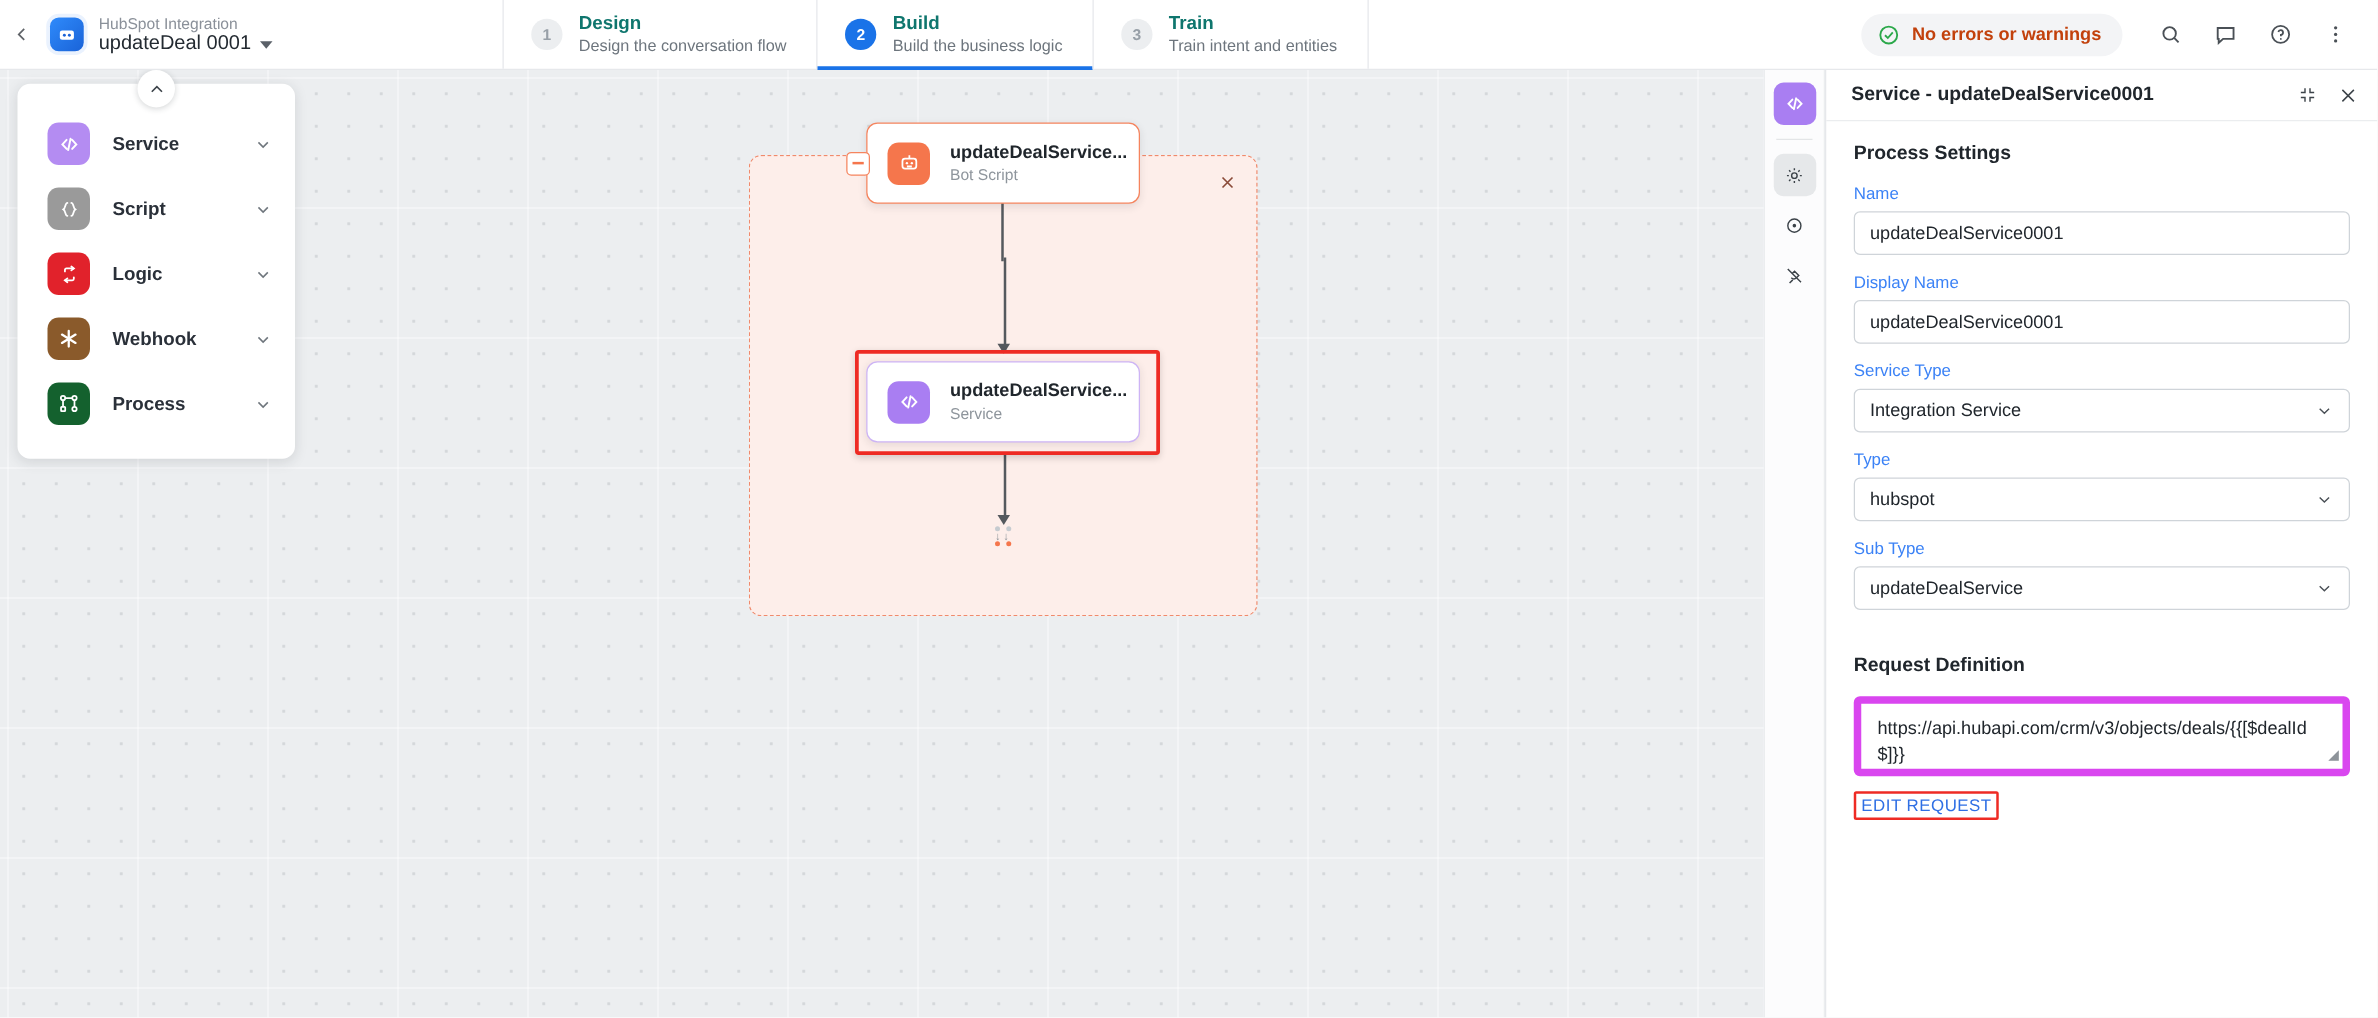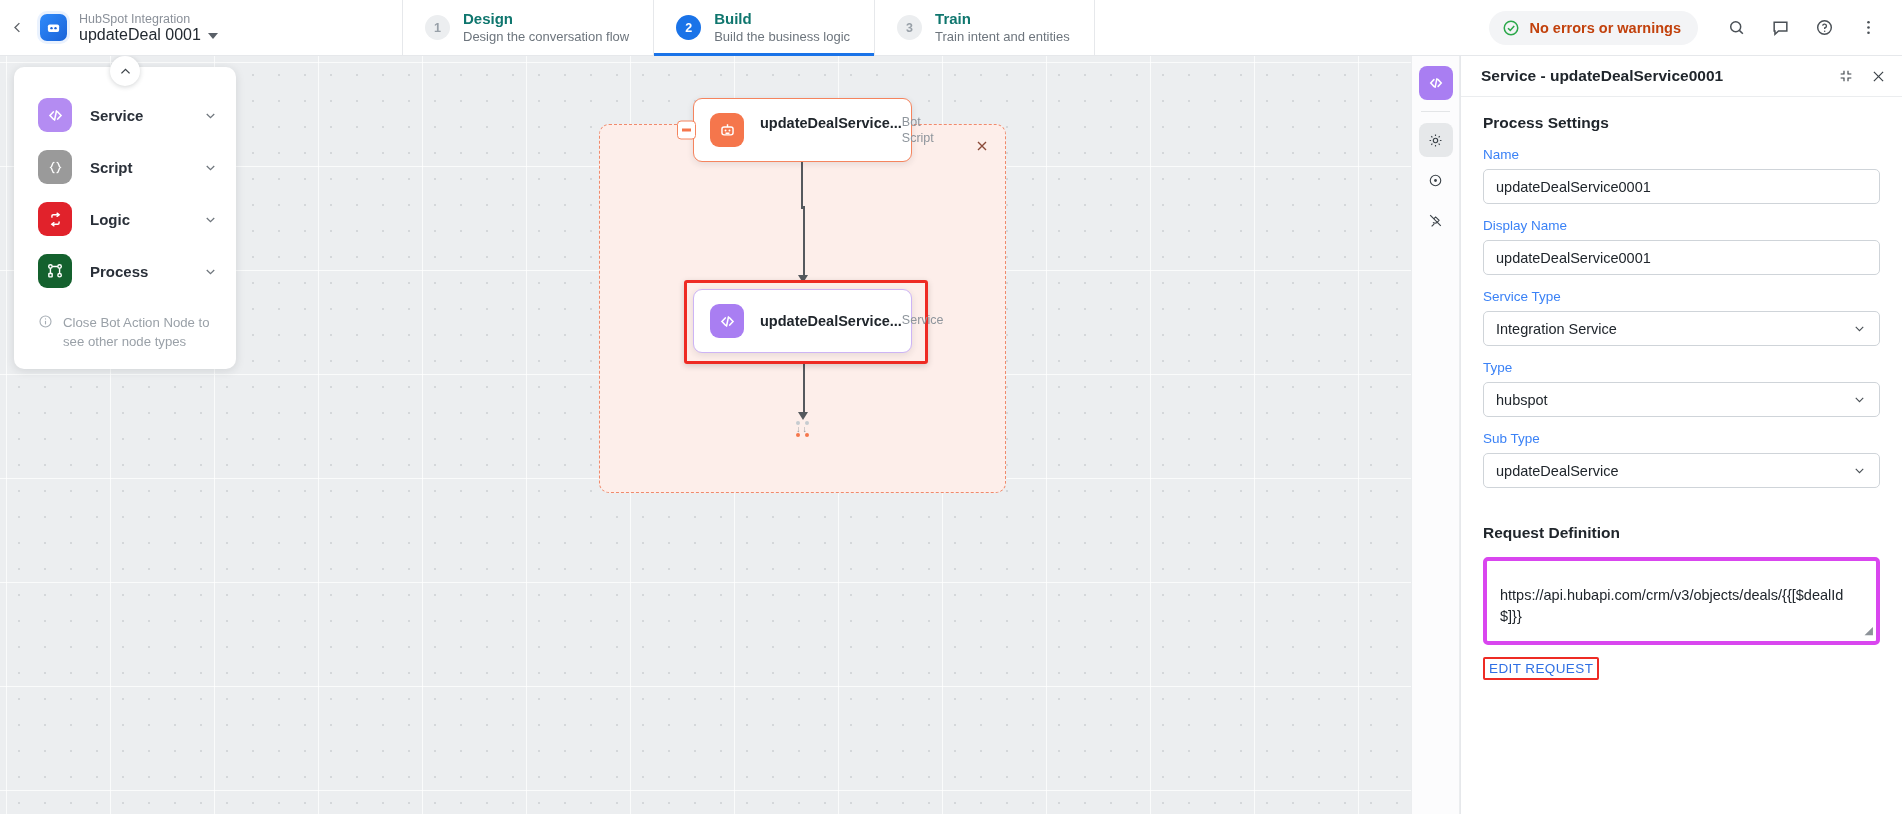--- a/index.html
+++ b/index.html
@@ -108,21 +108,21 @@
     position: absolute; background: #fff; border-radius: 9px;
     display: flex; align-items: center; gap: 16px;
     padding: 14px 16px;
     box-shadow: 0 2px 7px rgba(32,38,44,.11);
     cursor: pointer;
   }
   .node-ico {
     width: 34px; height: 34px; border-radius: 9px; flex: none;
     display: flex; align-items: center; justify-content: center;
   }
-  .node-txt { display: flex; flex-direction: row; line-height: 1.3; }
+  .node-txt { display: flex; flex-direction: column; line-height: 1.3; }
   .node-title { font-size: 14.5px; font-weight: bold; color: #20262c; }
   .node-sub { font-size: 12.5px; color: #8e959c; }
 
   #node-bot {
     left: 693px; top: 42px; width: 219px;
     border: 1.6px solid #f5845e;
   }
   #node-bot .node-ico { background: #f5764c; }
 
   
@@ -208,22 +208,22 @@
   .fld-box {
     height: 35px; border: 1px solid #cfd4d9; border-radius: 5px;
     display: flex; align-items: center; padding: 0 12px;
     font-size: 14.5px; color: #20262c; background: #fff; cursor: text;
   }
   .fld-box.select { cursor: pointer; }
   .fld-box .val { flex: 1; overflow: hidden; white-space: nowrap; text-overflow: ellipsis; }
   .fld-box .dd { color: #4a5056; display: flex; }
   .sect-gap { height: 22px; }
   .ta {
-    border: 4px solid #d946ef; border-radius: 5px; height: 88px;
-    padding: 24px 13px; font-size: 14.5px; color: #20262c;
+    border: 6px solid #d946ef; border-radius: 5px; height: 64px;
+    padding: 10px 13px; font-size: 14.5px; color: #20262c;
     line-height: 1.45; word-break: break-all; position: relative; cursor: text;
   }
   .ta .grip {
     position: absolute; right: 3px; bottom: 2px; color: #8d9399;
     font-size: 11px; transform: rotate(0deg);
   }
   .edit-wrap { margin-top: 12px; display: inline-block; border: 2.4px solid #ee2b24; border-radius: 2px; }
   .edit-link {
     display: block; font-size: 13.5px; color: #2f6fe4; letter-spacing: .4px;
     padding: 2px 4px; cursor: pointer;
@@ -439,49 +439,52 @@
             </svg>
         </div>
         <div class="pal-label">Logic</div>
         <div class="chev">
           <svg width="15" height="15" viewBox="0 0 24 24" fill="none" stroke="currentColor" stroke-width="2">
               <path d="M6 9.5 L12 15.5 L18 9.5"></path>
             </svg>
         </div>
       </div>
 
+      <div class="pal-item">
+        <div class="pal-ico" style="background:#8a5a2b">
+          <svg width="20" height="20" viewBox="0 0 24 24" stroke="#fff" stroke-width="2.2" stroke-linecap="round">
+            <path d="M12 4.5 V19.5 M5.5 8 L18.5 16 M18.5 8 L5.5 16"></path>
+            </svg>
+        </div>
+        <div class="pal-label">Webhook</div>
+        <div class="chev">
+          <svg width="15" height="15" viewBox="0 0 24 24" fill="none" stroke="currentColor" stroke-width="2">
+              <path d="M6 9.5 L12 15.5 L18 9.5"></path>
+            </svg>
+        </div>
+      </div>
 
       <div class="pal-item">
         <div class="pal-ico" style="background:#14612e">
           <svg width="20" height="20" viewBox="0 0 24 24" fill="none" stroke="#fff" stroke-width="1.7">
             <circle cx="6.5" cy="6.5" r="2.1"></circle>
               <circle cx="17.5" cy="6.5" r="2.1"></circle>
             <rect x="4.6" y="15" width="4" height="4" rx="0.6"></rect>
               <circle cx="17.5" cy="17" r="2.1"></circle>
             <path d="M8.6 6.5 H15.4 M6.5 8.6 V15 M17.5 8.6 V14.9"></path>
             </svg>
         </div>
         <div class="pal-label">Process</div>
         <div class="chev">
           <svg width="15" height="15" viewBox="0 0 24 24" fill="none" stroke="currentColor" stroke-width="2">
               <path d="M6 9.5 L12 15.5 L18 9.5"></path>
             </svg>
         </div>
       </div>
 
-      <div class="pal-note">
-        <span class="ico">
-          <svg width="15" height="15" viewBox="0 0 24 24" fill="none" stroke="#a7aeb5" stroke-width="1.8">
-            <circle cx="12" cy="12" r="8.8"></circle>
-              <path d="M12 11 v5.6"></path>
-            <circle cx="12" cy="7.8" r=".95" fill="#a7aeb5" stroke="none"></circle>
-            </svg>
-        </span>
-        <span>Close Bot Action Node to see other node types</span>
-      </div>
     </div>
   </div>
 
   <div class="rail">
     <div class="rail-ico primary">
       <svg width="18" height="18" viewBox="0 0 24 24" fill="none" stroke="#fff" stroke-width="2" stroke-linecap="round">
         <path d="M9.2 7.5 L5 12 L9.2 16.5 M14.8 7.5 L19 12 L14.8 16.5 M13.2 6.2 L10.8 17.8"></path>
         </svg>
     </div>
     <div class="rail-sep"></div>

